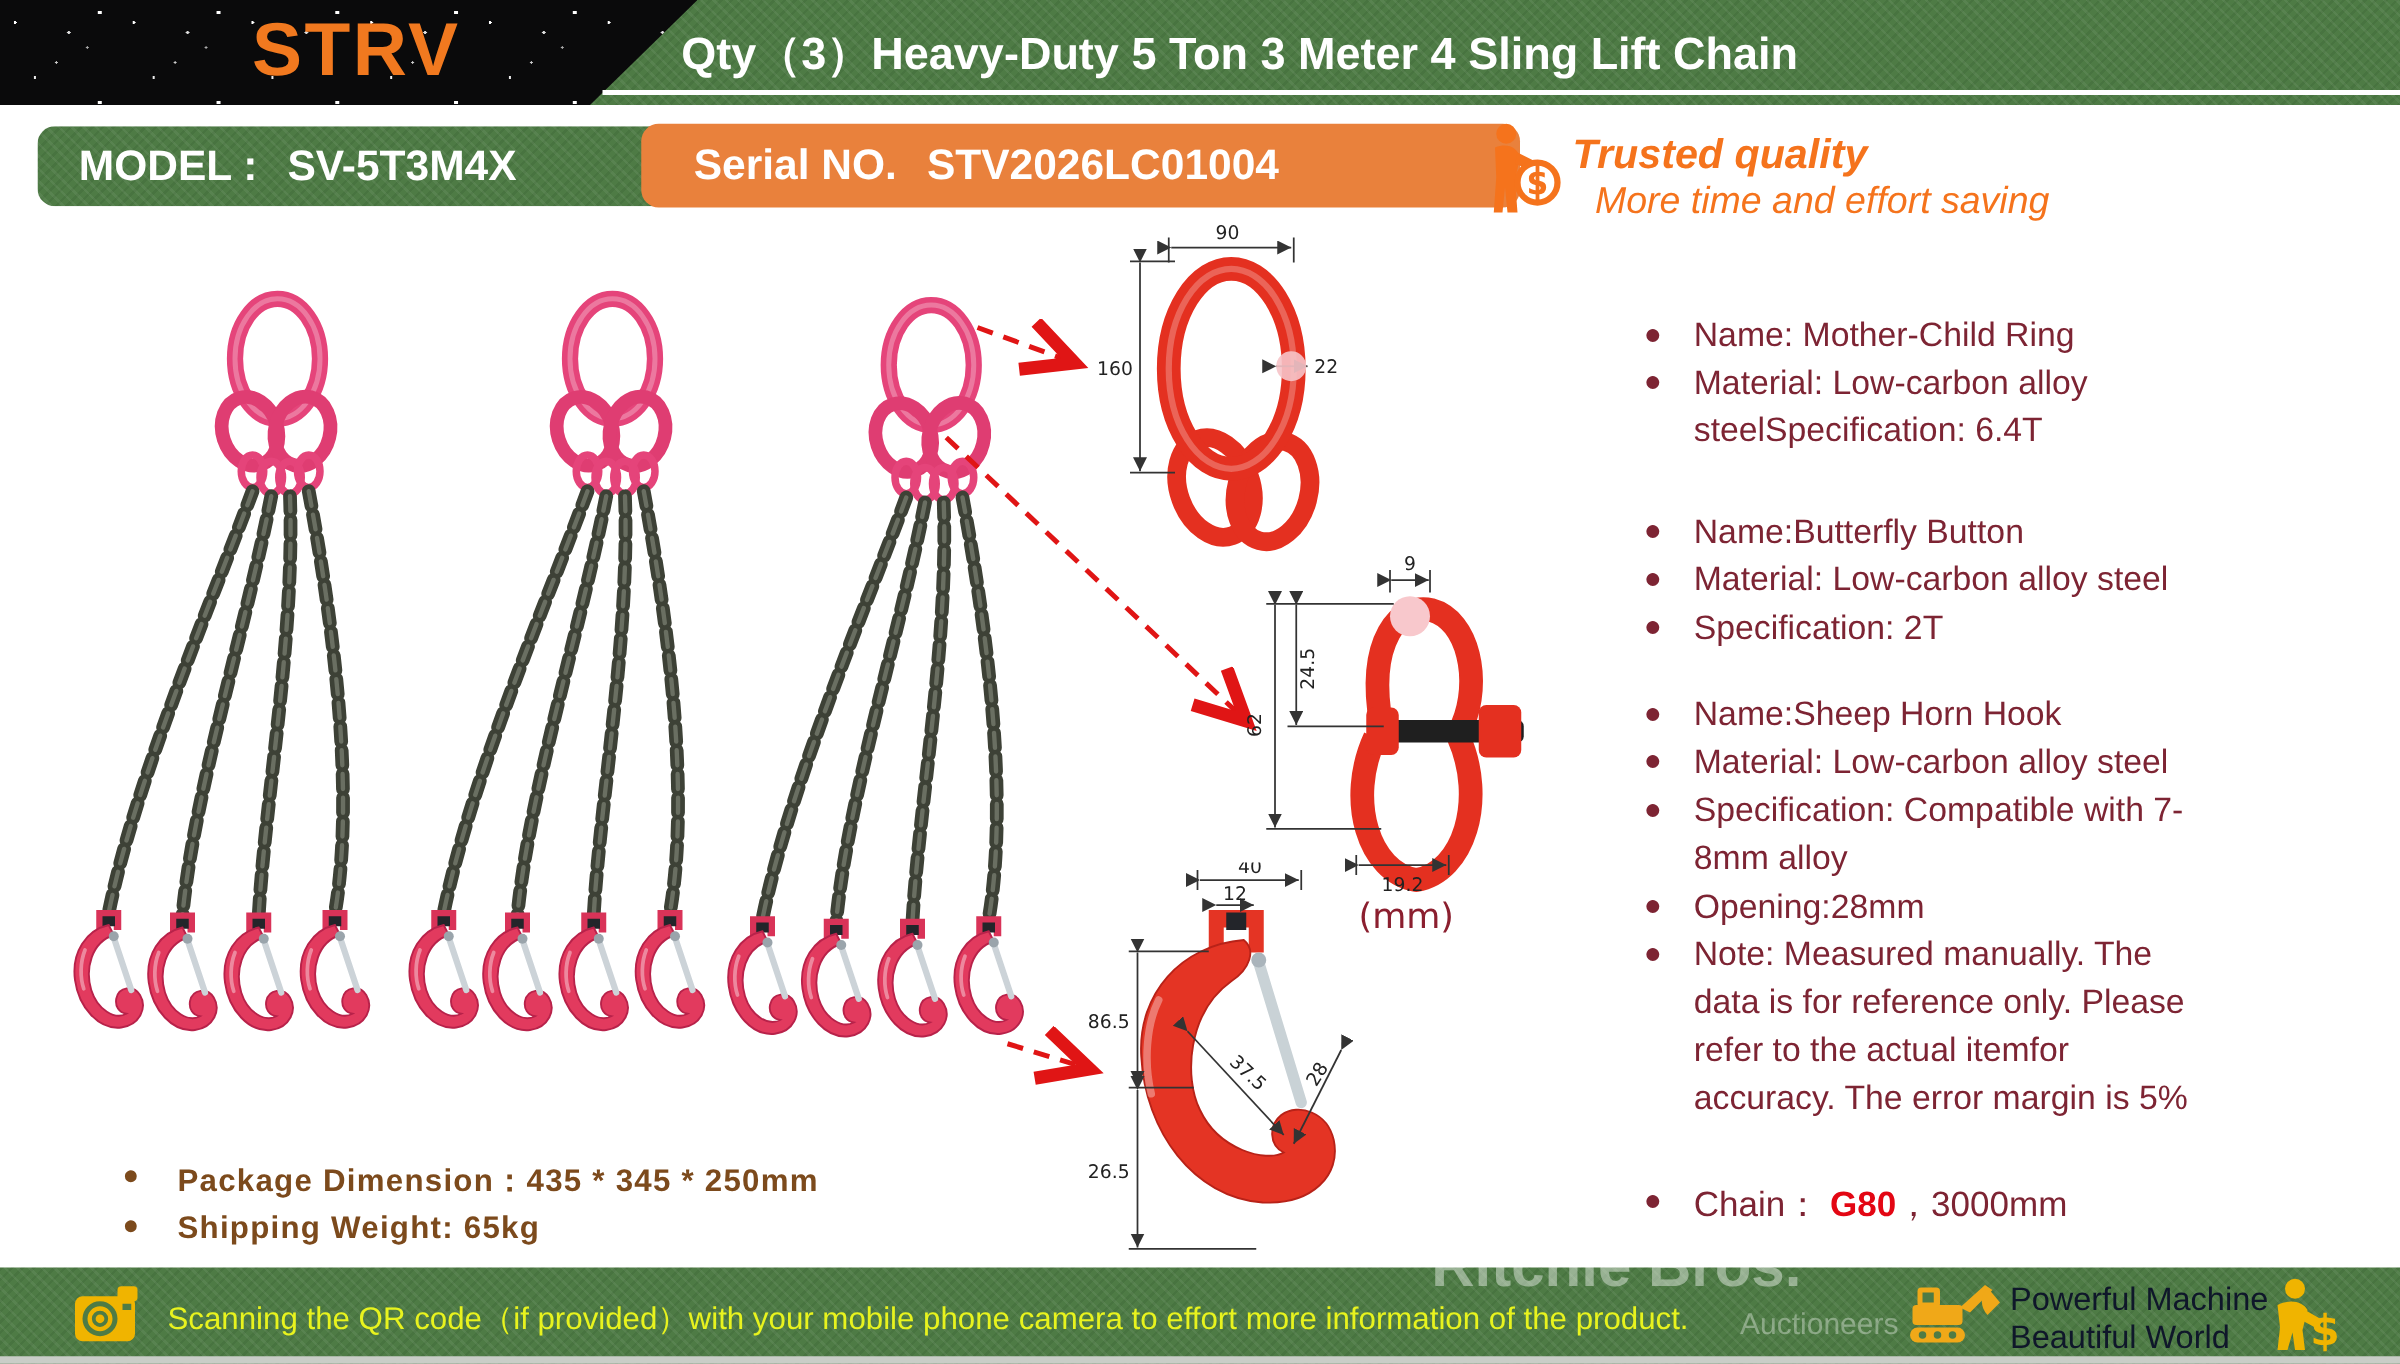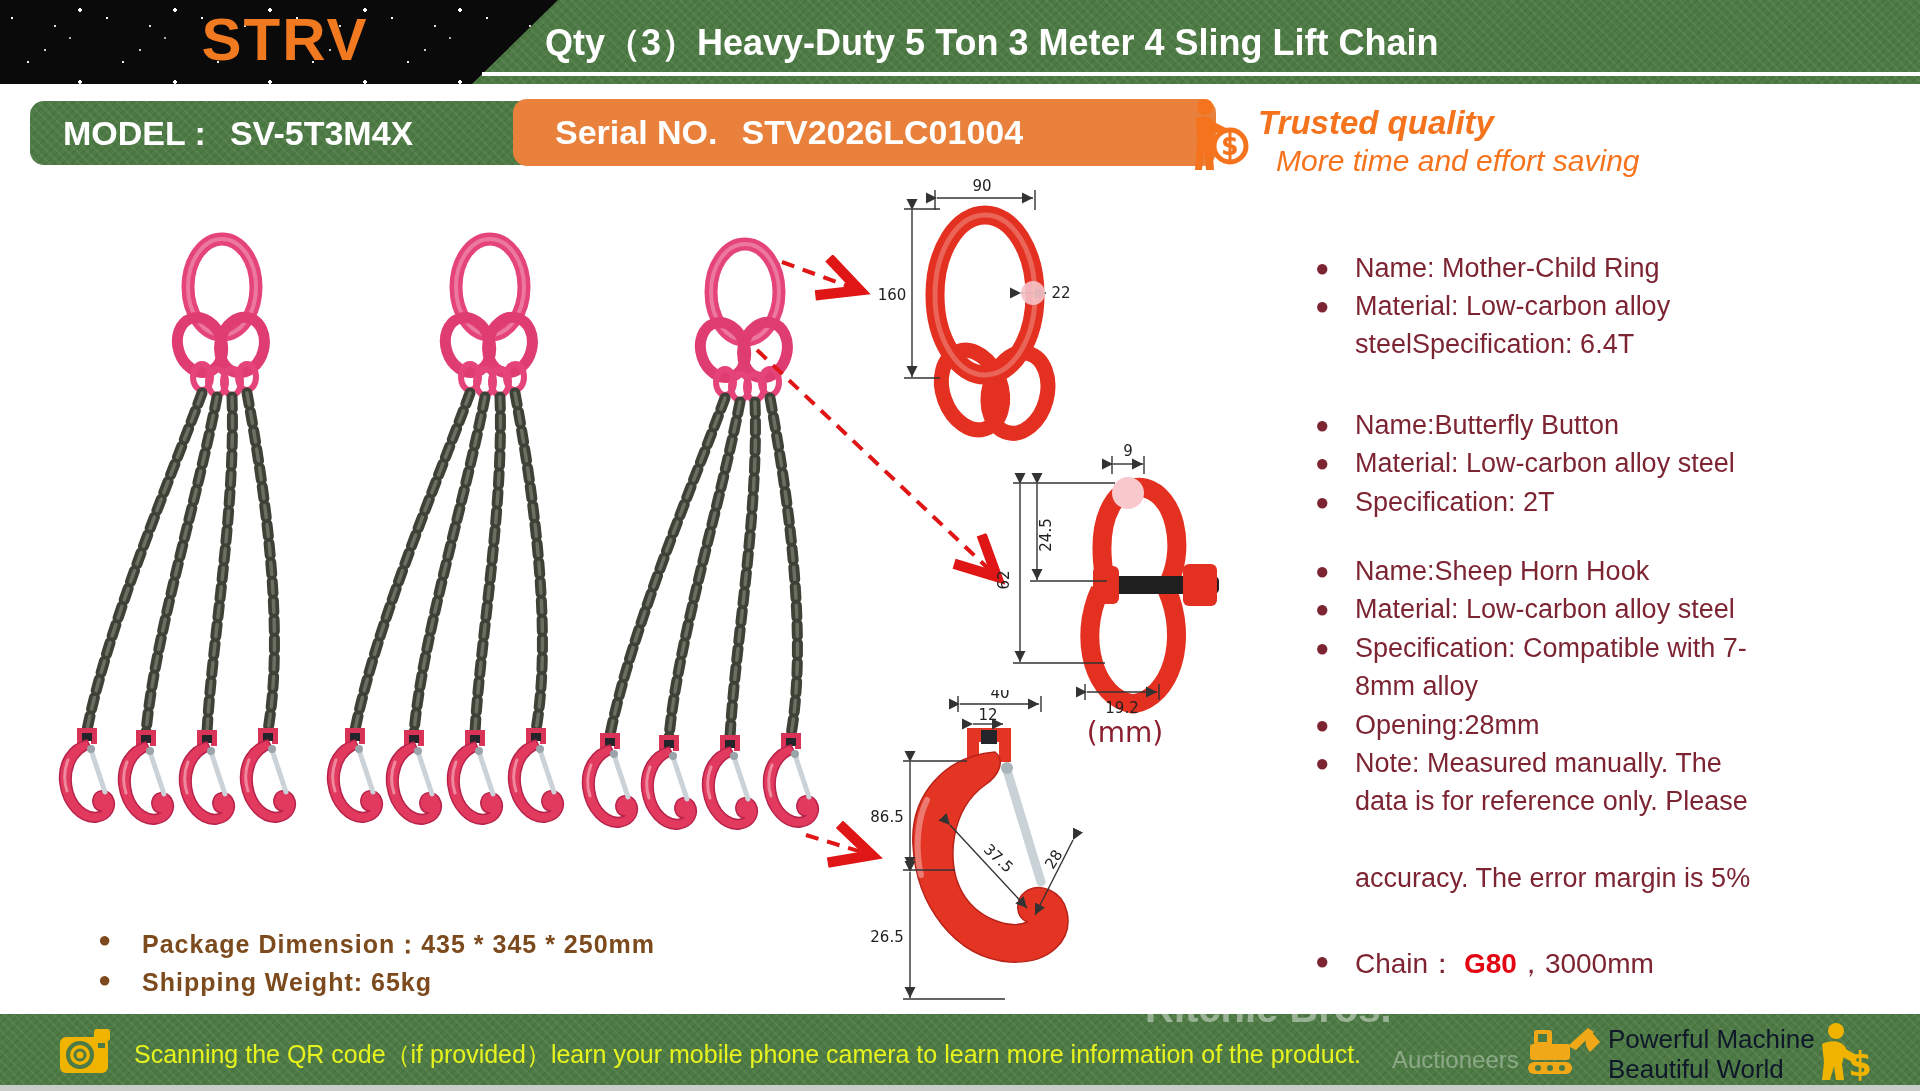--- a/index.html
+++ b/index.html
@@ -41,21 +41,21 @@
   .spec .dot{position:absolute;left:-40px;top:1px;font-size:24px;}
   .chain-row{left:1355px;top:945px;color:#7d2433;font-size:28px;white-space:nowrap;}
   .chain-row .g80{color:#e30613;font-weight:bold;}
   
   .pkg{left:142px;color:#7c4a1c;font-size:25px;font-weight:bold;letter-spacing:1px;white-space:nowrap;}
   .pkg .dot{position:absolute;left:-44px;top:-1px;font-size:22px;}
   
   .footer{left:0;top:1014px;width:1920px;height:77px;}
   .scan-text{left:134px;top:1038px;color:#e8f31e;font-size:25px;white-space:nowrap;}
   .brand{left:1608px;color:#0f172a;font-size:26px;white-space:nowrap;}
-  .wm1{left:1145px;top:986px;color:rgba(255,255,255,.42);font-size:40px;font-weight:bold;white-space:nowrap;}
+  .wm1{left:1145px;top:986px;color:rgba(255,255,255,.42);font-size:48px;font-weight:bold;white-space:nowrap;}
   .wm2{left:1392px;top:1046px;color:rgba(255,255,255,.35);font-size:24px;white-space:nowrap;}
   .bottom-strip{left:0;top:1085px;width:1920px;height:6px;background:#c9cdc7;}
   svg text{font-family:"DejaVu Sans",sans-serif;}
   .dimtxt{font-size:15px;fill:#222222;}
 </style>
 </head>
 <body>
 
 <div class="canvas">
 
@@ -244,20 +244,21 @@
   <div class="abs spec" style="top:410px"><span class="dot">●</span><span>Name:Butterfly Button</span></div>
   <div class="abs spec" style="top:448px"><span class="dot">●</span><span>Material: Low-carbon alloy steel</span></div>
   <div class="abs spec" style="top:487px"><span class="dot">●</span><span>Specification: 2T</span></div>
   <div class="abs spec" style="top:556px"><span class="dot">●</span><span>Name:Sheep Horn Hook</span></div>
   <div class="abs spec" style="top:594px"><span class="dot">●</span><span>Material: Low-carbon alloy steel</span></div>
   <div class="abs spec" style="top:633px"><span class="dot">●</span><span>Specification: Compatible with 7-</span></div>
   <div class="abs spec" style="top:671px"><span>8mm alloy</span></div>
   <div class="abs spec" style="top:710px"><span class="dot">●</span><span>Opening:28mm</span></div>
   <div class="abs spec" style="top:748px"><span class="dot">●</span><span>Note: Measured manually. The</span></div>
   <div class="abs spec" style="top:786px"><span>data is for reference only. Please</span></div>
+  <div class="abs spec" style="top:825px"><span>refer to the actual itemfor</span></div>
   <div class="abs spec" style="top:863px"><span>accuracy. The error margin is 5%</span></div>
 
   <div class="abs chain-row">
     <span class="dot" style="position:absolute;left:-40px;top:2px;font-size:24px;">●</span>
     <span>Chain：</span>
     <span class="g80">G80</span><span>，3000mm</span>
   </div>
 
   <div class="abs pkg" style="top:928px">
     <span class="dot">●</span>
@@ -270,21 +271,21 @@
 
   <div class="abs footer green-tex"></div>
 
   <svg class="abs" style="left:58px;top:1027px;" width="60" height="50" viewBox="0 0 60 50">
     <rect x="2" y="10" width="48" height="36" rx="6" fill="#f0b400"></rect>
     <rect x="36" y="2" width="16" height="12" rx="3" fill="#f0b400"></rect>
     <circle cx="22" cy="28" r="12" fill="none" stroke="#4e7b45" stroke-width="4"></circle>
     <circle cx="22" cy="28" r="5" fill="none" stroke="#4e7b45" stroke-width="3"></circle>
     <rect x="40" y="16" width="7" height="5" fill="#4e7b45"></rect>
   </svg>
-  <div class="abs scan-text">Scanning the QR code（if provided）learn your mobile phone camera to learn more information of the product.</div>
+  <div class="abs scan-text">Scanning the QR code（if provided）with your mobile phone camera to effort more information of the product.</div>
 
   <div class="abs wm1">Ritchie Bros.</div>
   <div class="abs wm2">Auctioneers</div>
 
   <svg class="abs" style="left:1526px;top:1022px;" width="78" height="58" viewBox="0 0 78 58">
     <rect x="2" y="40" width="44" height="12" rx="6" fill="#f0a818"></rect>
     <circle cx="12" cy="46" r="3" fill="#4e7b45"></circle>
       <circle cx="24" cy="46" r="3" fill="#4e7b45"></circle>
       <circle cx="36" cy="46" r="3" fill="#4e7b45"></circle>
     <rect x="4" y="22" width="40" height="16" rx="3" fill="#f0a818"></rect>

